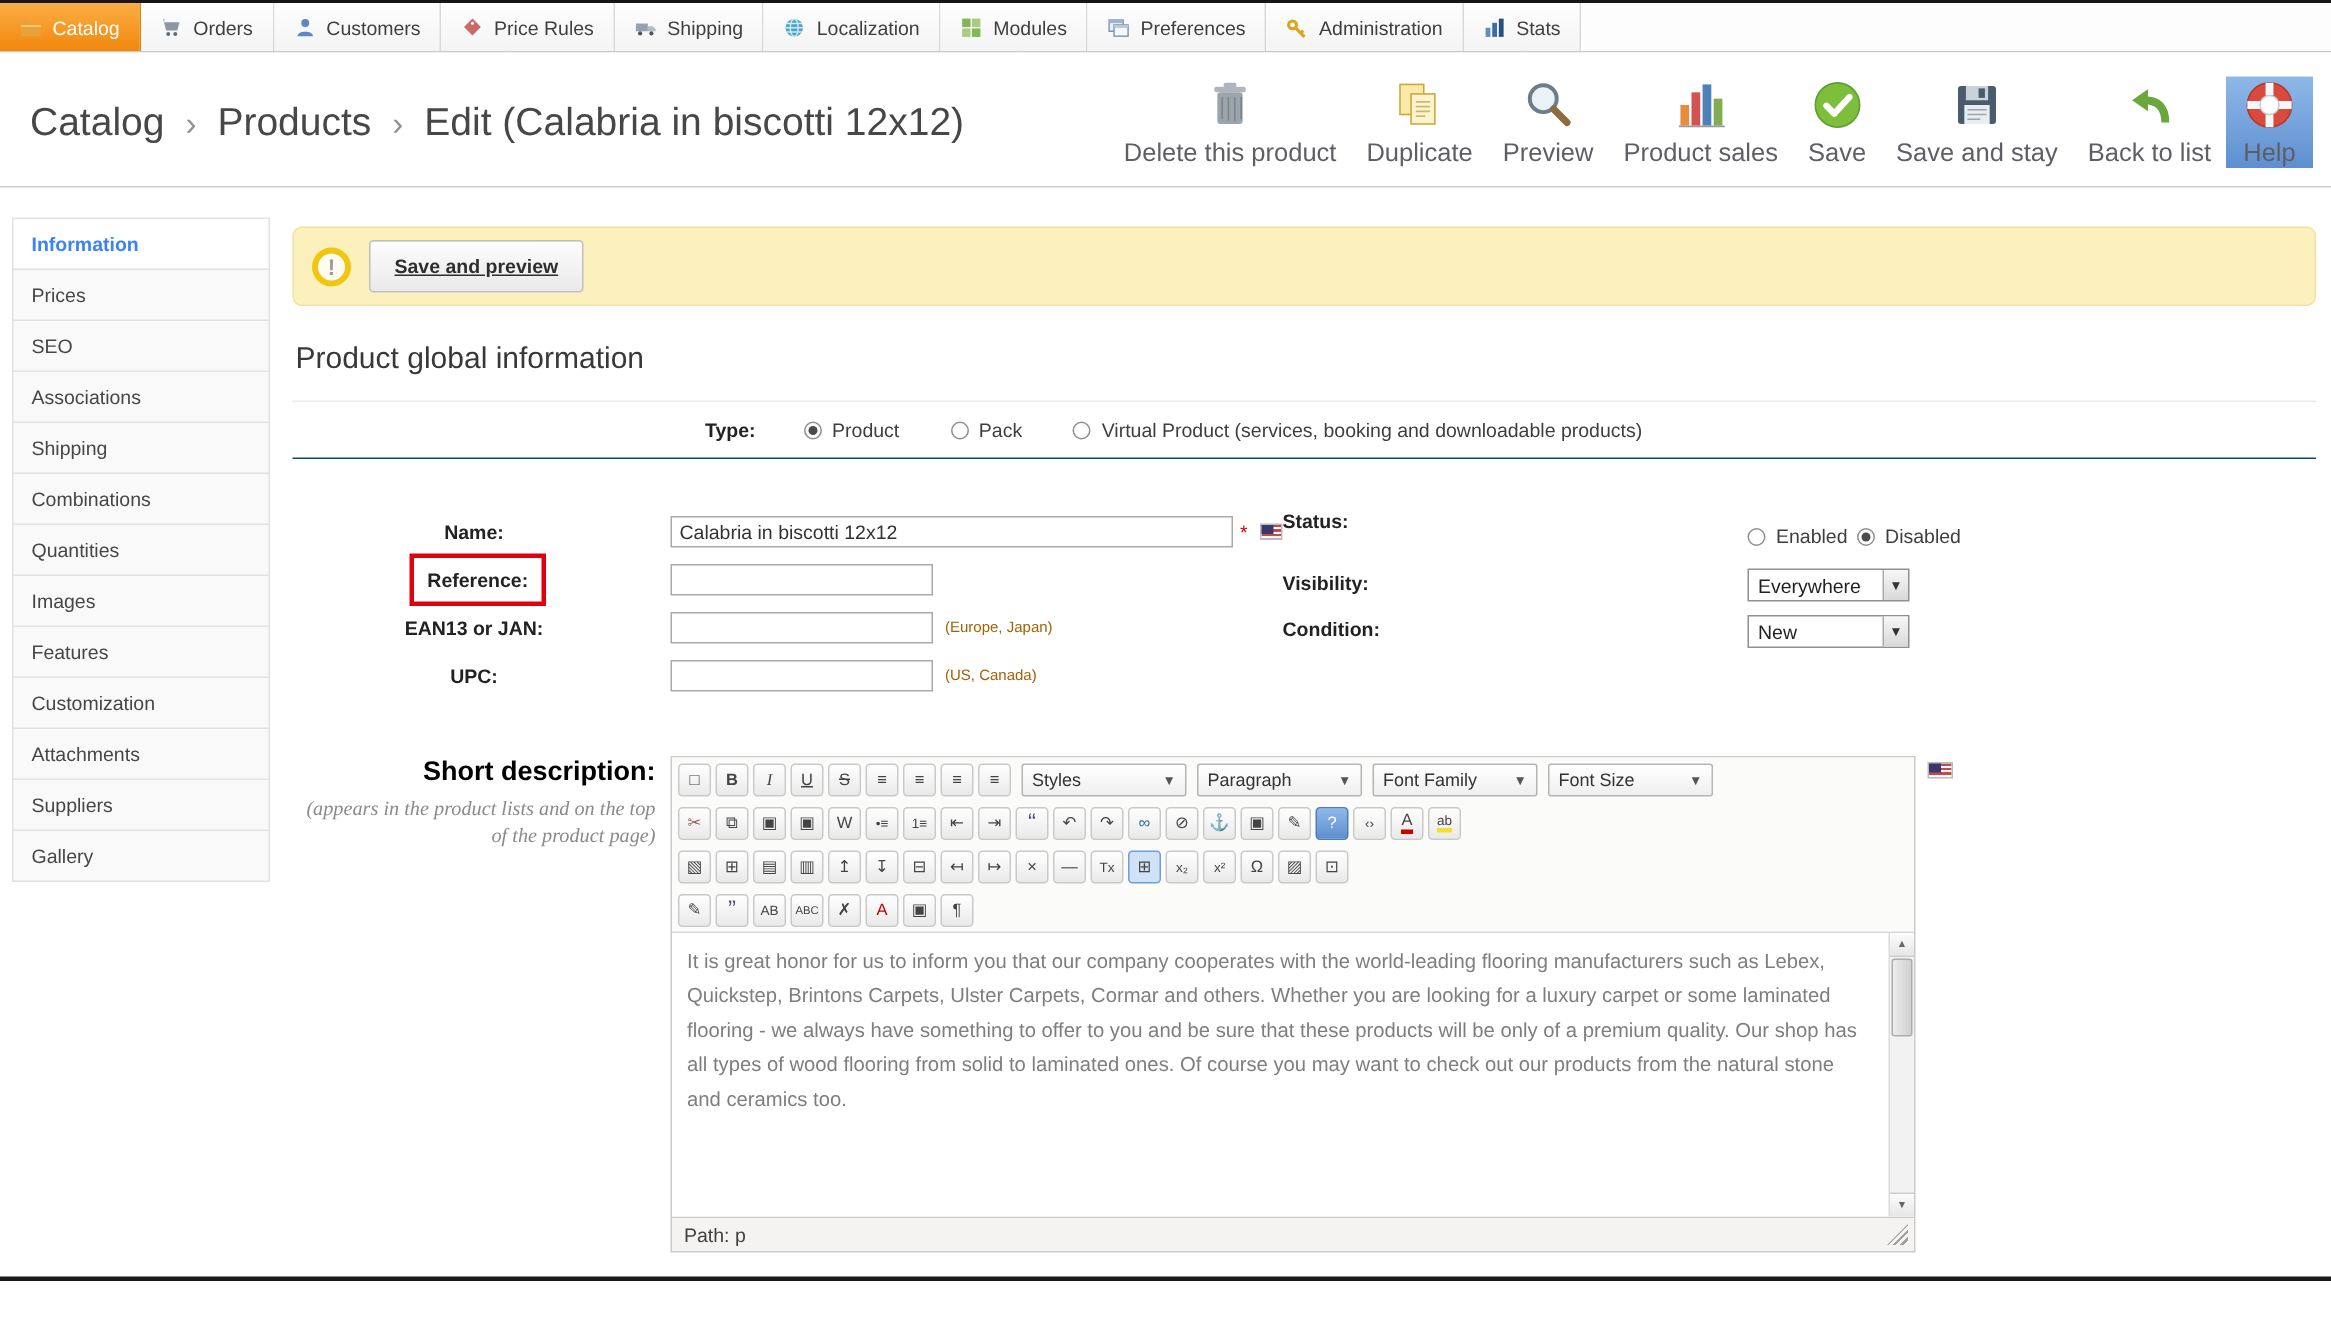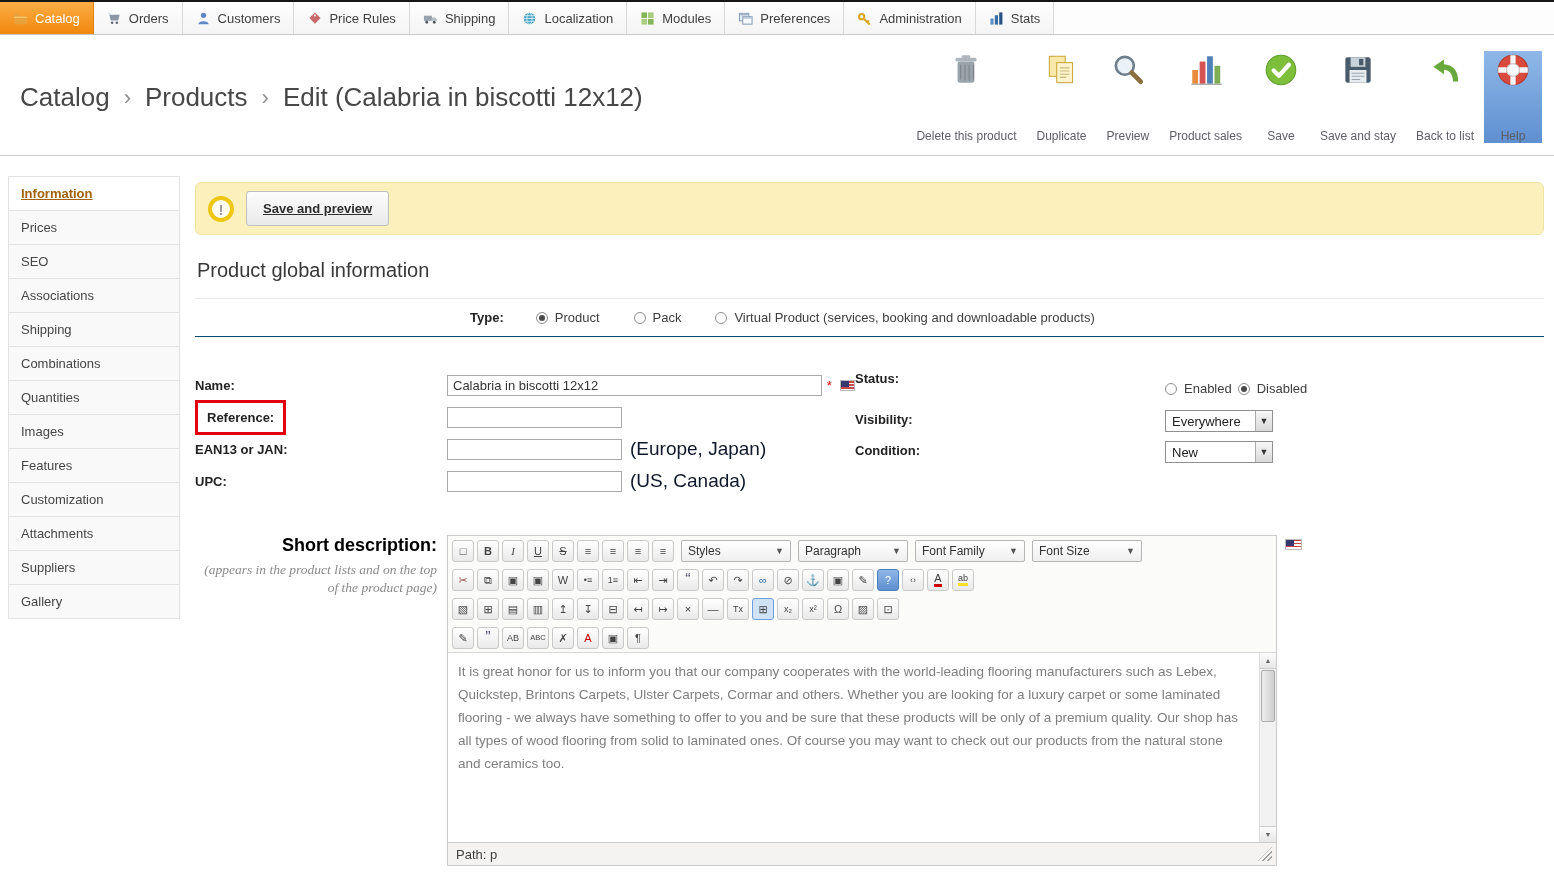--- a/index.html
+++ b/index.html
@@ -15,27 +15,27 @@
   .tab-icon svg { width:15px; height:15px; display:block; }
 
   
   .header { display:flex; justify-content:space-between; align-items:center; padding:16px 12px 12px 20px; border-bottom:1px solid #CDCDCD; background:#fff; }
   .breadcrumb { font-size:26px; color:#474747; display:flex; gap:14px; align-items:center; white-space:nowrap; }
   .breadcrumb .sep { color:#909090; font-size:22px; padding-top:2px; }
   .actions { display:flex; align-items:flex-start; }
   .action { display:flex; flex-direction:column; align-items:center; gap:3px; padding:0 10px; cursor:pointer; }
   .action-icon { width:38px; height:38px; display:block; }
   .action-icon svg { width:38px; height:38px; display:block; }
-  .action .cap { font-size:12px; color:#5E5E66; white-space:nowrap;margin-top:37px; }
+  .action .cap { font-size:17px; color:#5E5E66; white-space:nowrap; }
 
   
   .layout { display:flex; align-items:flex-start; }
   .sidebar { width:172px; margin:20px 0 0 8px; border-top:1px solid #E2E2E2; }
   .side-item { padding:9px 12px; font-size:13px; color:#464646; background:#F9F9F9; border:1px solid #E2E2E2; border-top:none; cursor:pointer; }
-  .side-item.active { background:#FFFFFF; font-weight:bold; color:#a16207;text-decoration:underline; }
+  .side-item.active { background:#FFFFFF; font-weight:bold; color:#3b82f6; }
   main { flex:1; min-width:0; padding:26px 10px 0 15px; }
 
   
   .banner { display:flex; align-items:center; gap:12px; background:#FCF1BC; border:1px solid #F0E2A2; border-radius:6px; padding:8px 12px; }
   .warn-icon { width:26px; height:26px; min-width:26px; border-radius:50%; background:#FFFDF2; border:4px solid #EFC712; color:#9B9B9B; font-weight:bold; text-align:center; line-height:19px; font-size:15px; }
   .banner-text { flex:1; font-size:13px; color:#77704F; }
   .save-preview { background:linear-gradient(#FDFDFD,#E9E9E9); border:1px solid #BFBFBF; border-radius:3px; padding:9px 16px; font-weight:bold; font-size:13px; color:#2E2E2E; text-decoration:underline; cursor:pointer; font-family:inherit; }
 
   .section-title { font-size:20px; font-weight:normal; color:#383838; margin:24px 0 16px 2px; }
 
@@ -43,26 +43,26 @@
   .type-row { display:flex; align-items:center; gap:32px; border-top:1px solid #EAEAEA; border-bottom:1px solid #0c4a6e; padding:11px 0 11px 275px; }
   .type-row .lbl { font-weight:bold; font-size:13px; color:#222; }
   .opt { display:flex; align-items:center; gap:7px; font-size:13px; color:#3E3E3E; cursor:pointer; }
   .radio { width:12px; height:12px; min-width:12px; border:1px solid #8F8F8F; border-radius:50%; background:#fff; display:inline-block; }
   .radio.checked::after { content:""; display:block; width:6px; height:6px; margin:2px; background:#4A4A4A; border-radius:50%; }
 
   
   .form-grid { display:flex; margin-top:32px; }
   .col-left { width:660px; }
   .frow { display:flex; align-items:center; height:32px; }
-  .flabel { width:252px; min-width:252px; text-align:left; padding-right:10px; font-weight:bold; font-size:13px; color:#222; }
+  .flabel { width:252px; min-width:252px; text-align:center; padding-right:10px; font-weight:bold; font-size:13px; color:#222; }
   .red-box { display:inline-block; border:3px solid #E3000E; padding:7px 9px; margin:-7px -5px -7px 0; }
   input.txt { height:21px; border:1px solid #A9A9A9; padding:0 5px; font-size:13px; font-family:inherit; color:#333; background:#fff; }
   .w-lg { width:421px; } .w-sm { width:175px; }
   .req { color:#CC0000; margin-left:5px; font-size:13px; }
-  .hint { margin-left:8px; font-size:19px; color:#0f172a; }
+  .hint { margin-left:8px; font-size:10px; color:#a16207; }
 
   .col-right { flex:1; padding-top:0; }
   .rrow { display:flex; align-items:flex-start; }
   .rlabel { width:310px; min-width:310px; text-align:left; padding-right:14px; font-weight:bold; font-size:13px; color:#222; line-height:20px; }
   .vstack { display:flex; flex-direction:row; gap:6px;margin-top:12px; }
   .mb-lg { margin-bottom:14px; } .mb-sm { margin-bottom:9px; }
   .fake-select { display:inline-flex; align-items:center; justify-content:space-between; width:108px; height:22px; border:1px solid #8F9090; background:#fff; cursor:pointer; }
   .fake-select .val { padding:0 4px 0 6px; font-size:13px; color:#222; white-space:nowrap; }
   .fake-select .arr { width:17px; align-self:stretch; background:linear-gradient(#F7F7F7,#D9D9D9); border-left:1px solid #ABABAB; color:#333; font-size:9px; display:flex; align-items:center; justify-content:center; }
 

